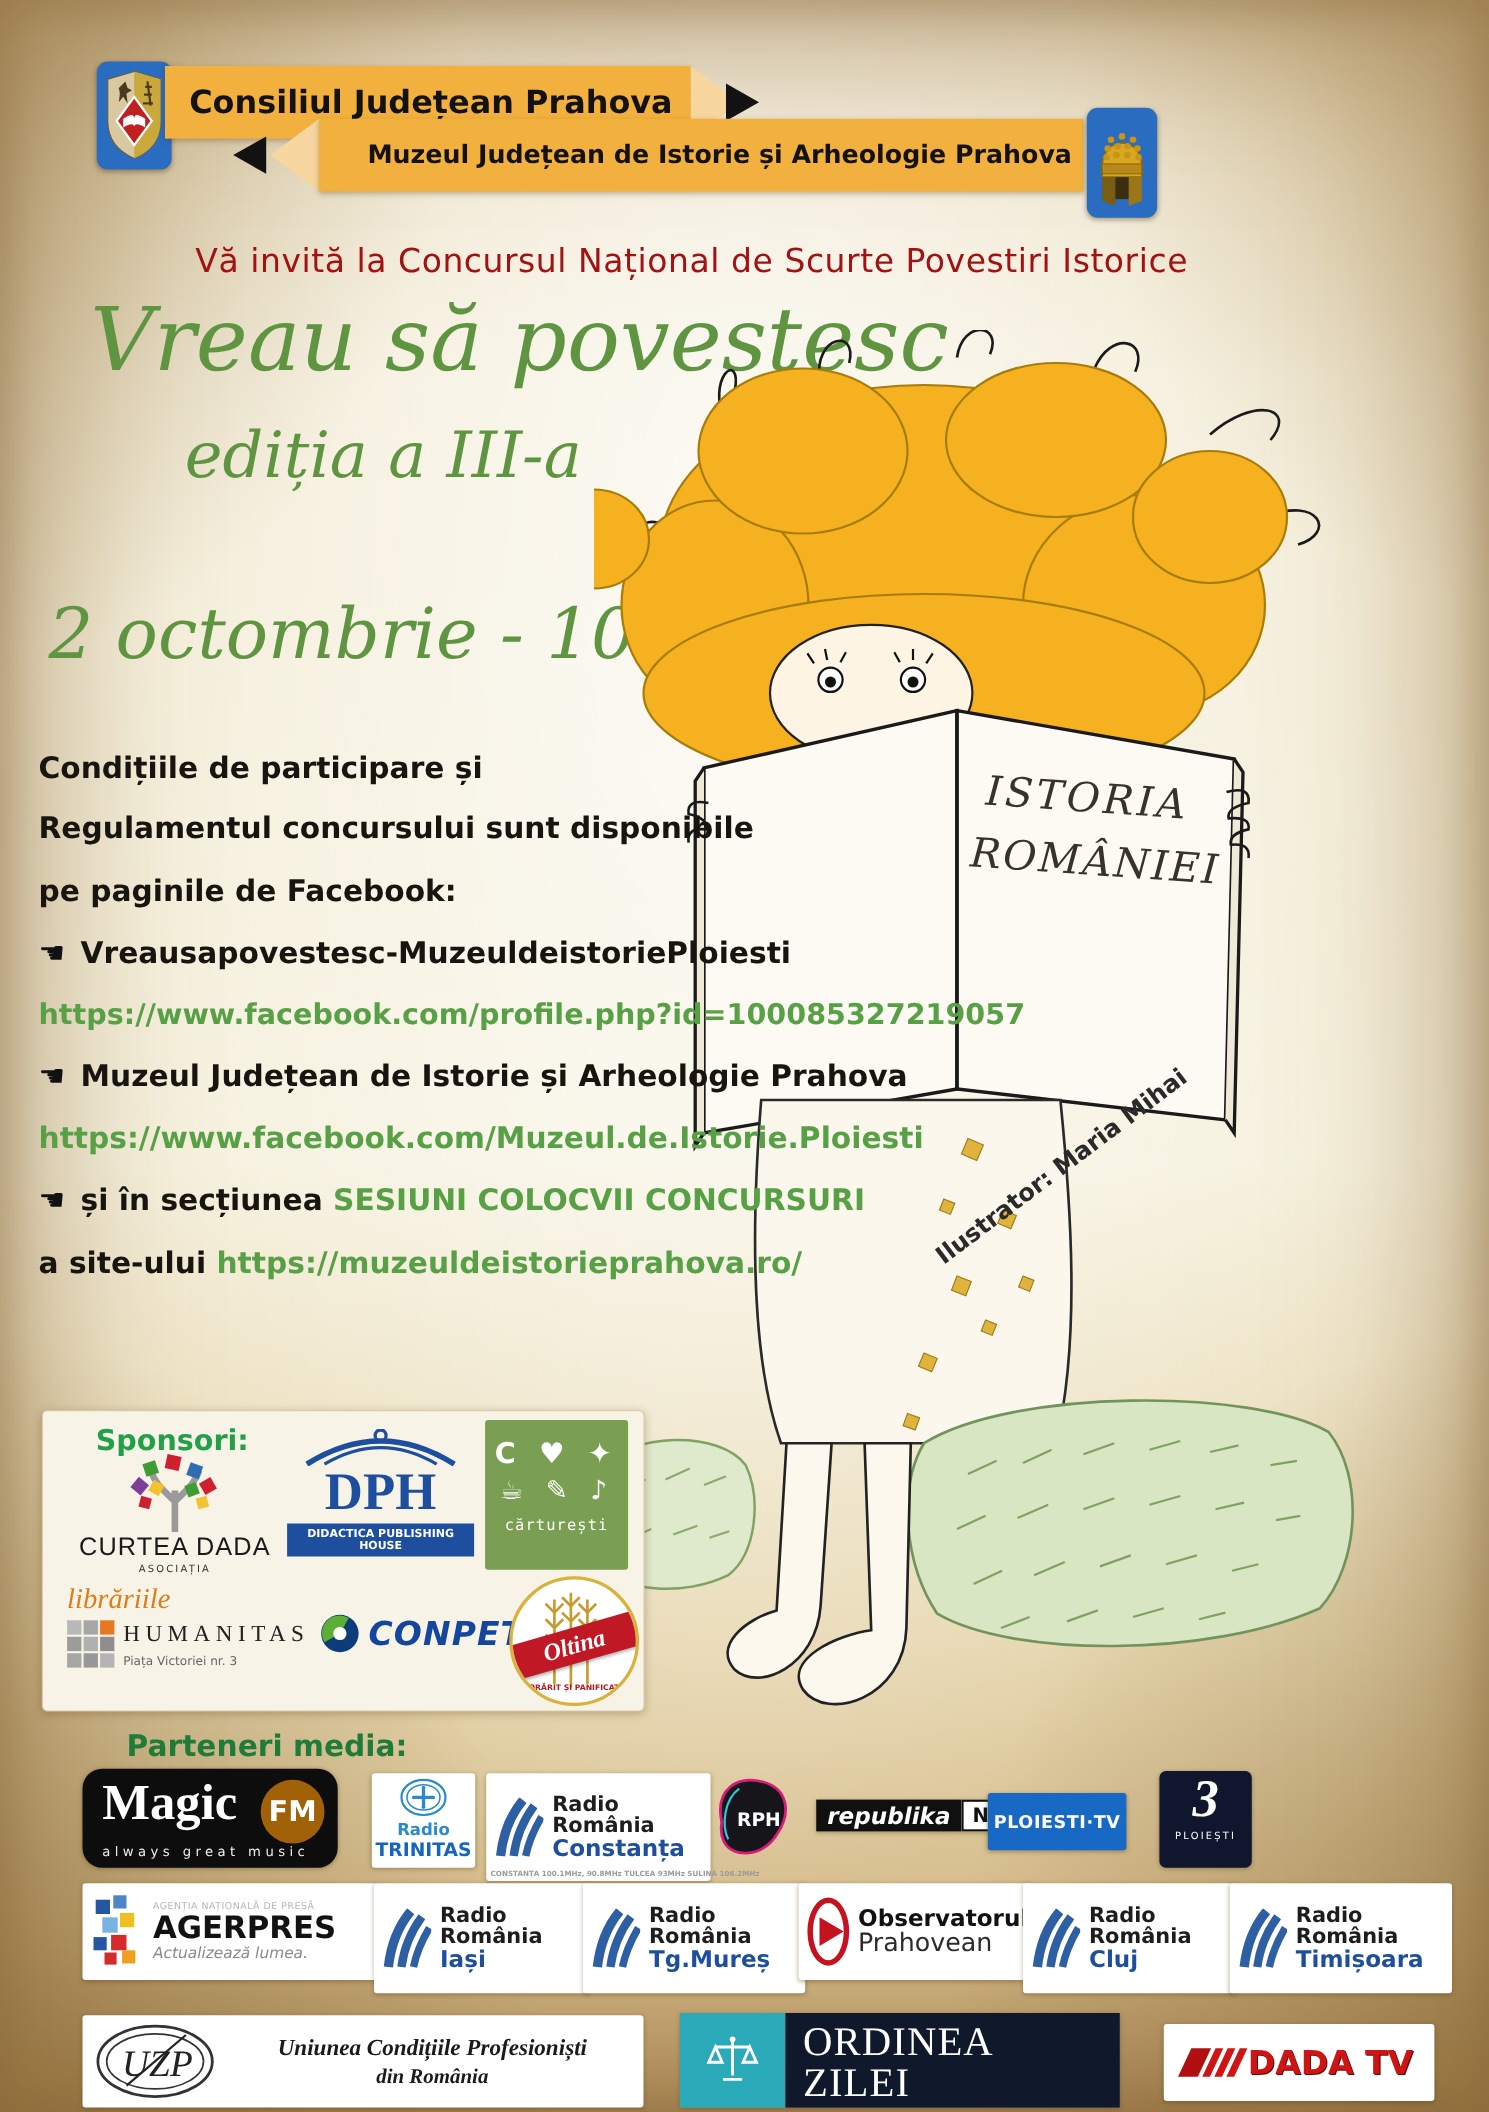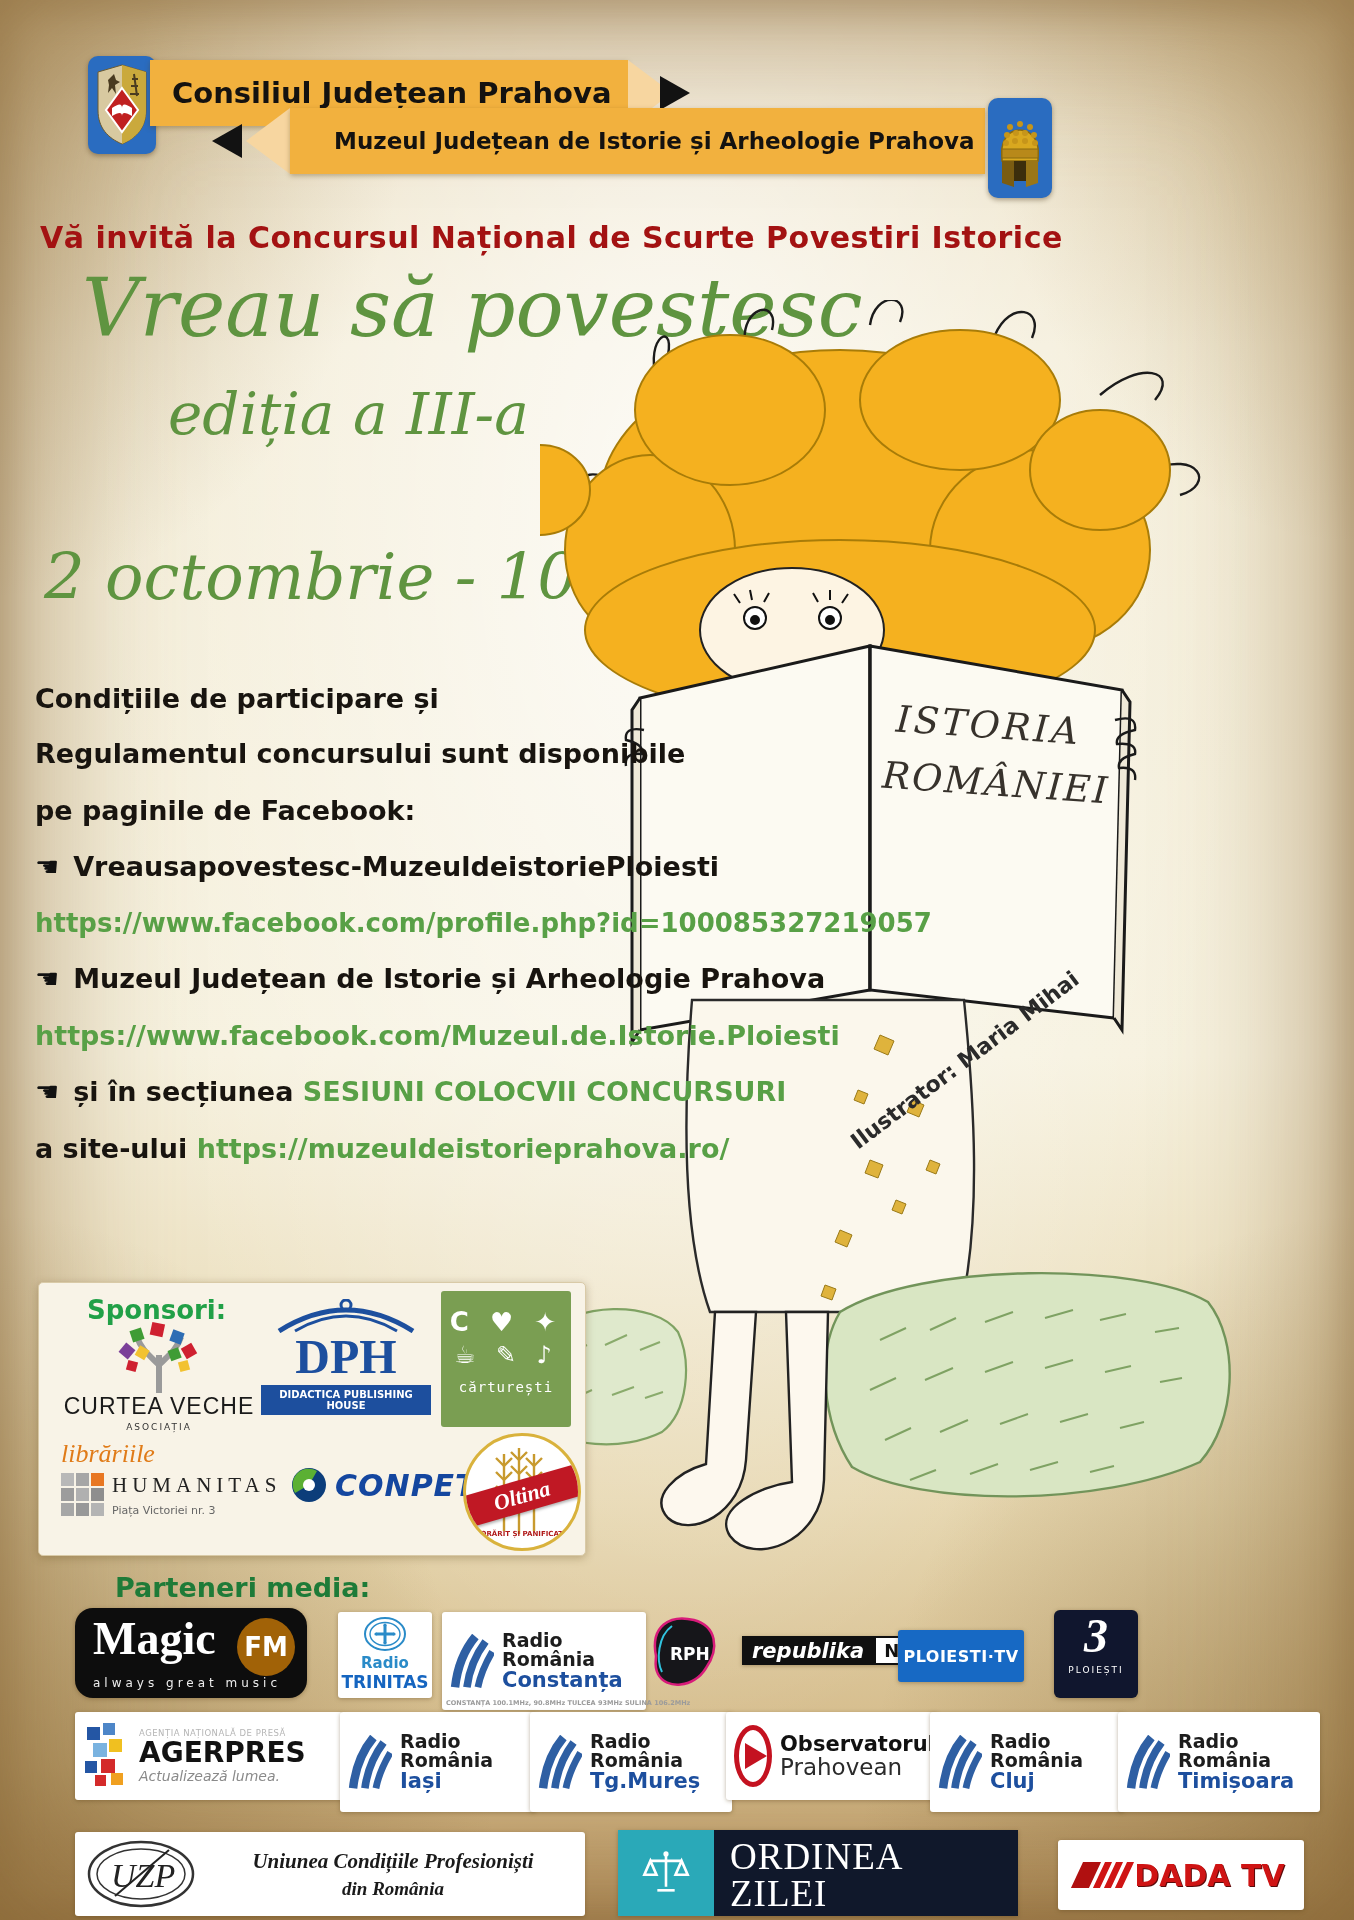--- a/index.html
+++ b/index.html
@@ -14,21 +14,21 @@
       linear-gradient(to bottom,#e7d9b8 0%,#f3ecd6 18%,#f6f1de 55%,#e6d6ae 78%,#d3b988 92%,#b79463 100%);
     box-shadow:inset 0 0 140px 40px rgba(145,112,60,.55), inset 0 0 36px 10px rgba(120,90,45,.35);}
   .abs{position:absolute;}
   .noint{pointer-events:none;}
   
   .banner{position:absolute;background:#f2b13e;display:flex;align-items:center;box-shadow:0 2px 5px rgba(90,60,10,.35);}
   .banner .btxt{font-weight:700;color:#141210;white-space:nowrap;}
   .tip{width:0;height:0;position:absolute;}
   .logo-card{position:absolute;background:#2a6cc0;border-radius:10px;box-shadow:0 2px 5px rgba(60,40,10,.4);display:flex;align-items:center;justify-content:center;}
   
-  .invite{position:absolute;left:40px;top:220px;width:1040px;text-align:left;font-size:30px;font-weight:700;color:#a31212;letter-spacing:.5px;}
+  .invite{position:absolute;left:40px;top:220px;width:1040px;text-align:right;font-size:30px;font-weight:400;color:#a31212;letter-spacing:.5px;}
   .script{position:absolute;font-family:"DejaVu Serif",serif;font-style:italic;color:#5f9440;white-space:nowrap;}
   
   .line{position:absolute;left:35px;font-size:27px;font-weight:700;color:#18140f;white-space:nowrap;z-index:3;}
   .glink{color:#58a046;}
   .pointer{display:inline-block;margin-right:14px;color:#111;}
   
   #sponsorbox{position:absolute;left:38px;top:1282px;width:546px;height:272px;background:#f8f3e7;border:1px solid #d9caa7;border-radius:5px;box-shadow:0 2px 8px rgba(100,75,30,.35);z-index:3;}
   .sp-head{position:absolute;left:48px;top:12px;font-size:26px;font-weight:700;color:#21a047;}
   .sp-sub{letter-spacing:2px;}
   
@@ -214,21 +214,21 @@
           <rect x="20" y="8" width="12" height="12" fill="#3f9c35" transform="rotate(-18 26 14)"></rect>
           <rect x="60" y="10" width="12" height="12" fill="#2e6db4" transform="rotate(20 66 16)"></rect>
           <rect x="10" y="24" width="12" height="12" fill="#7b3f98" transform="rotate(40 16 30)"></rect>
           <rect x="72" y="24" width="12" height="12" fill="#cf2030" transform="rotate(-30 78 30)"></rect>
           <rect x="26" y="26" width="11" height="11" fill="#f2c230" transform="rotate(30 31 31)"></rect>
           <rect x="58" y="28" width="11" height="11" fill="#3f9c35" transform="rotate(-20 63 33)"></rect>
           <rect x="16" y="40" width="10" height="10" fill="#cf2030" transform="rotate(15 21 45)"></rect>
           <rect x="68" y="40" width="10" height="10" fill="#f2c230" transform="rotate(-15 73 45)"></rect>
         </g>
       </svg>
-      <div style="font-family:'Liberation Sans',sans-serif;font-size:23px;color:#1a1a1a;letter-spacing:1px;">CURTEA VECHE</div>
+      <div style="font-family:'Liberation Sans',sans-serif;font-size:23px;color:#1a1a1a;letter-spacing:1px;">CURTEA DADA</div>
       <div class="sp-sub" style="font-size:9px;color:#333;margin-top:2px;">ASOCIAȚIA</div>
     </div>
 
     <div class="abs" style="left:222px;top:16px;width:170px;text-align:center;">
       <svg width="150" height="34" viewBox="0 0 150 34" style="margin:0 auto;">
         <path d="M8,32 Q75,-10 142,32" stroke="#1d4f9e" stroke-width="5" fill="none"></path>
         <path d="M24,32 Q75,2 126,32" stroke="#1d4f9e" stroke-width="3" fill="none"></path>
         <circle cx="75" cy="6" r="5" fill="none" stroke="#1d4f9e" stroke-width="3"></circle>
       </svg>
       <div style="font-size:48px;font-weight:800;color:#1d4f9e;line-height:1;font-family:'Liberation Serif',serif;">DPH</div>

